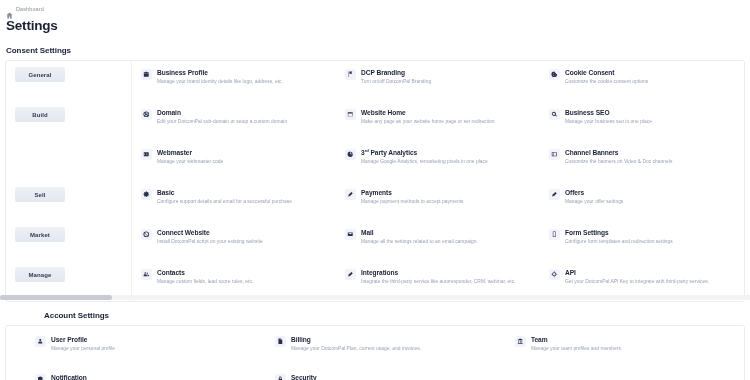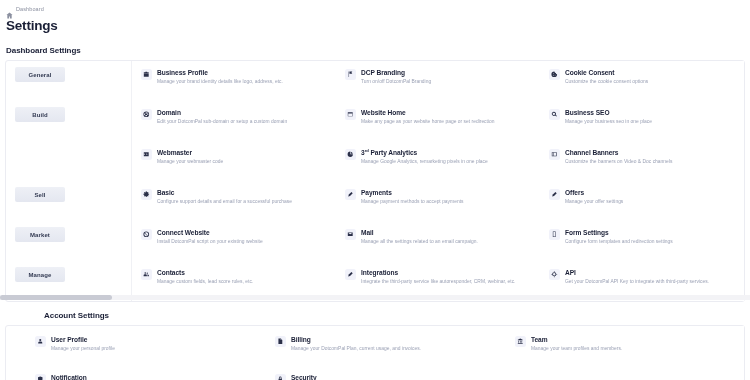--- a/index.html
+++ b/index.html
@@ -117,21 +117,21 @@
     <span class="bc-icon">
       <svg viewBox="0 0 16 16" fill="currentColor">
           <path d="M8 1 1 7h2v8h4v-5h2v5h4V7h2z"></path>
         </svg>
     </span>
     <span class="bc-text">Dashboard</span>
   </div>
 
   <div class="page-title">Settings</div>
 
-  <div class="section-heading" id="business-heading">Dashboard Settings</div>
+  <div class="section-heading" id="business-heading">Consent Settings</div>
 
   <div class="section-card" id="business-card">
     <div class="rail">
       <div class="rail-inner" id="business-rail">
           <div class="pill" style="top: 6px;">
             <span>General</span>
           </div>
           <div class="pill" style="top: 46px;">
             <span>Build</span>
           </div>

